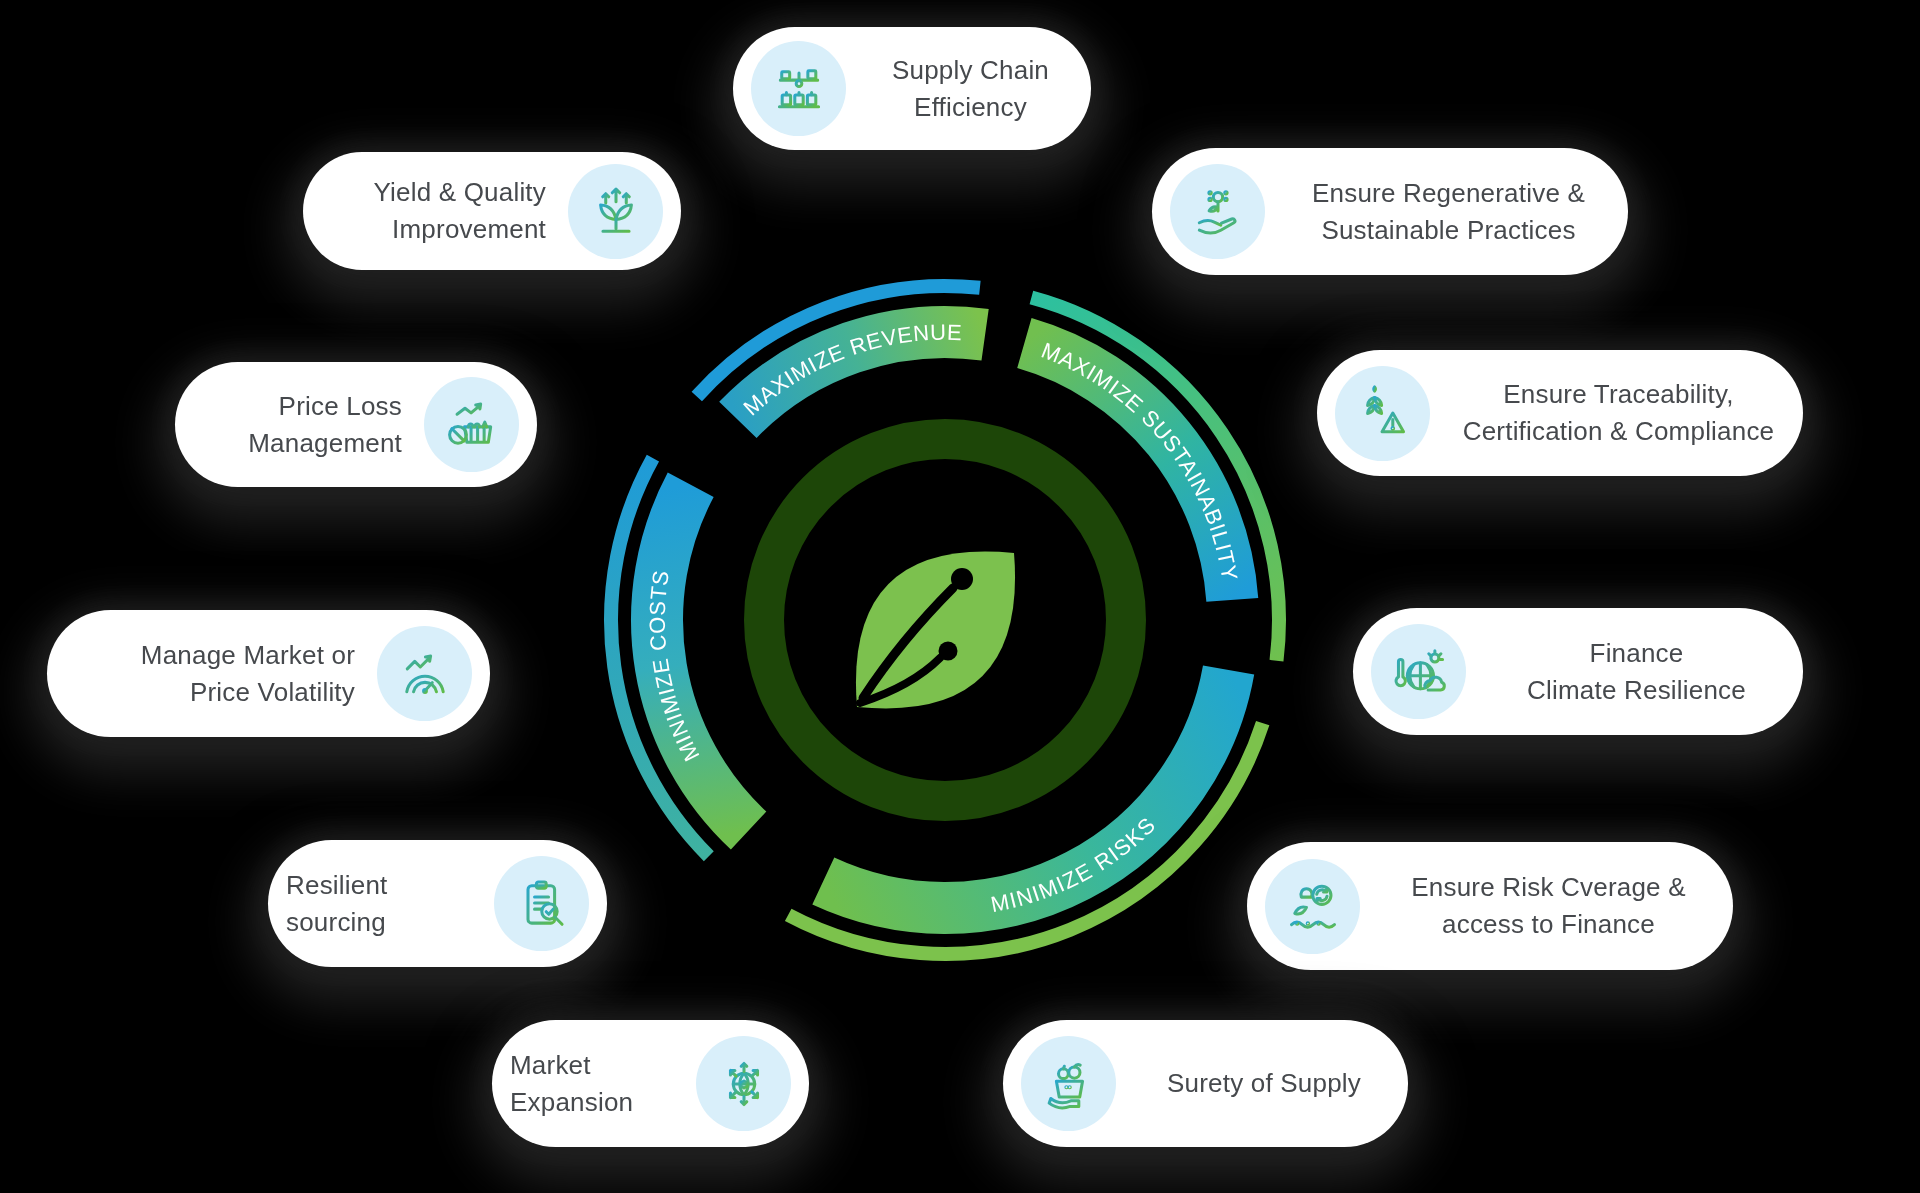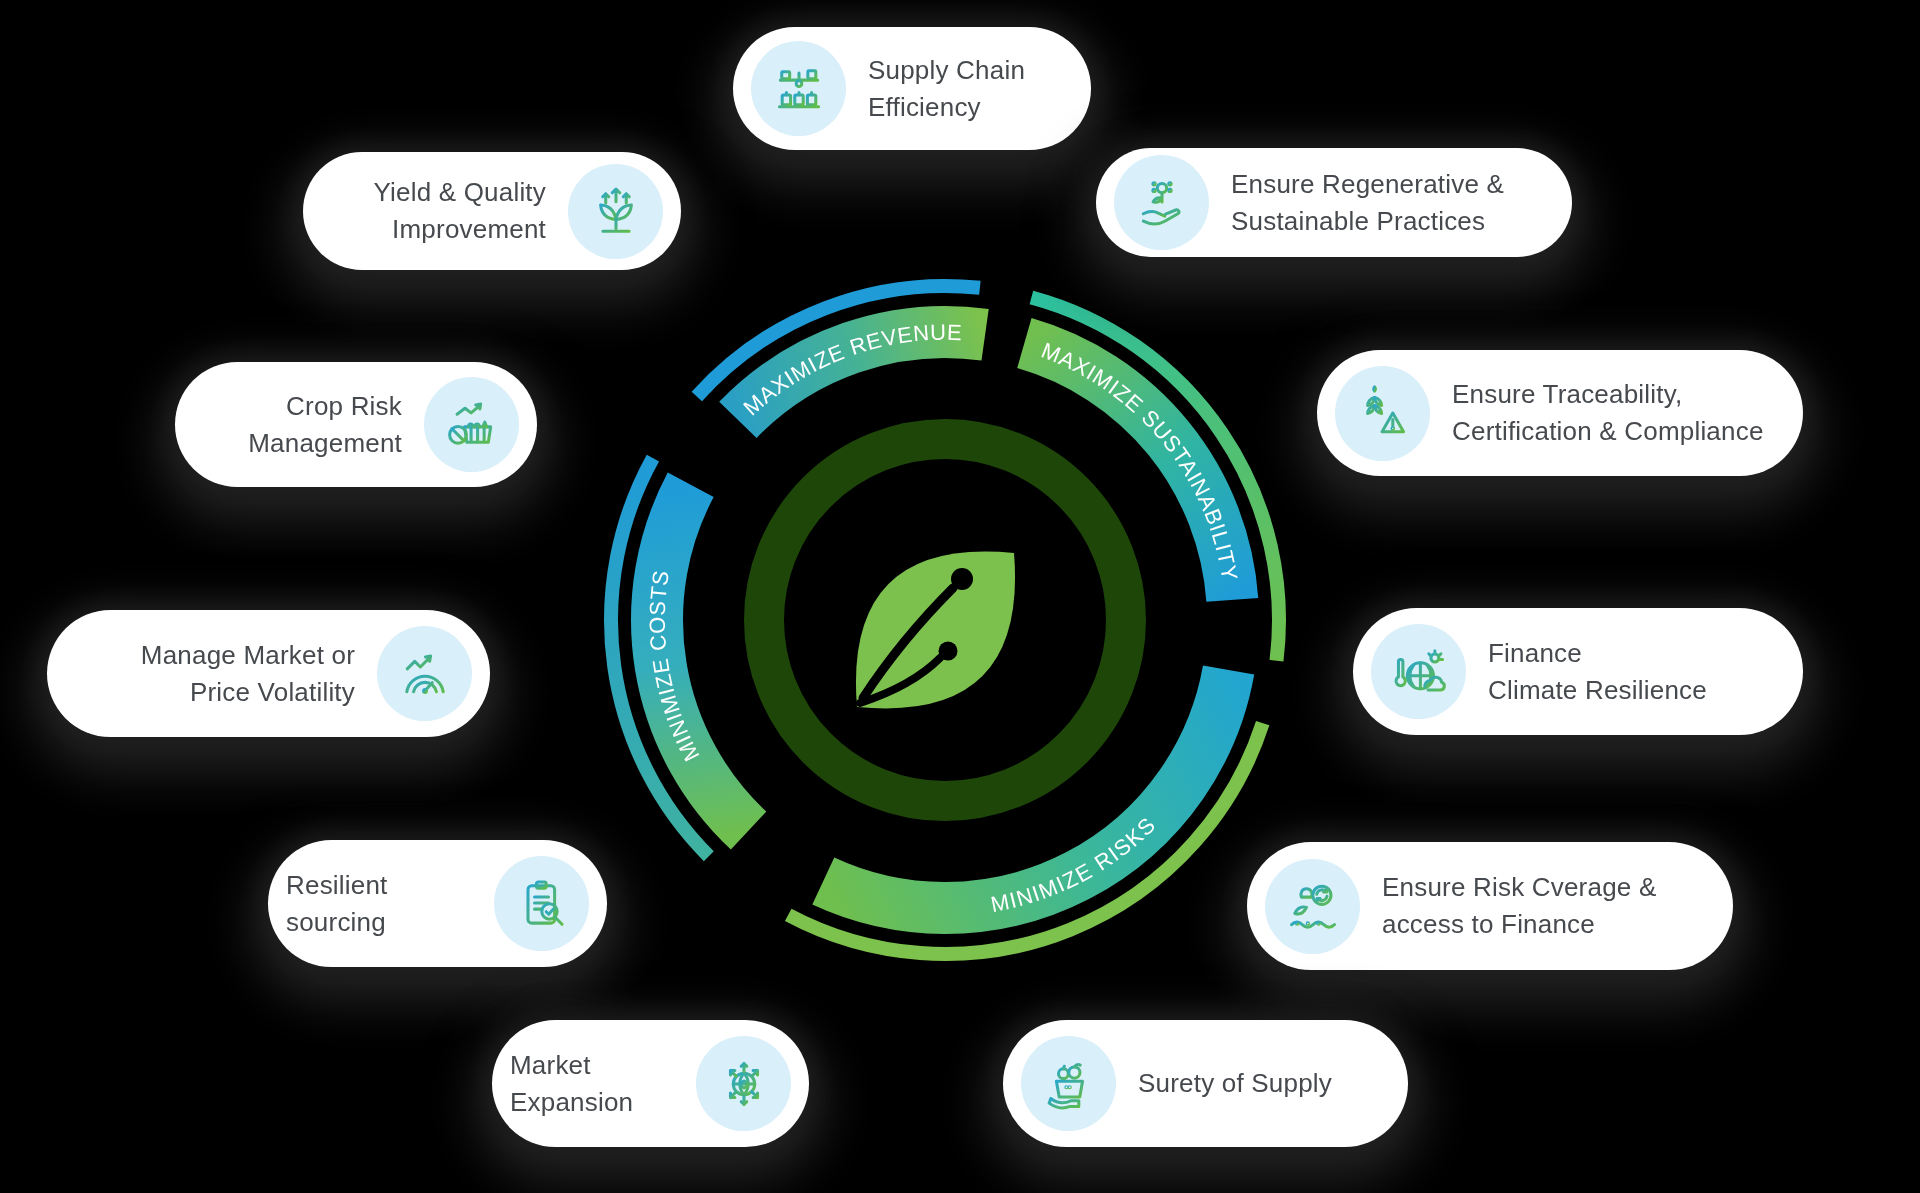--- a/index.html
+++ b/index.html
@@ -9,21 +9,21 @@
   
   .card{position:absolute;background:#ffffff;border-radius:70px;
         display:flex;align-items:center;gap:22px;padding:0 18px;
         box-sizing:border-box;
         box-shadow:0 18px 48px 20px rgba(34,34,34,.92), 0 0 26px 8px rgba(28,28,28,.75);}
   .card.icon-right{flex-direction:row-reverse;}
   .chip{width:95px;height:95px;border-radius:50%;background:#d9effa;flex:none;
         display:flex;align-items:center;justify-content:center;}
   .chip svg{width:56px;height:56px;}
   .txt{font-size:26px;line-height:37px;color:#46494d;font-weight:500;
-       letter-spacing:.2px;white-space:nowrap;flex:1;}
+       letter-spacing:.2px;white-space:nowrap;flex:1;text-align:center;}
   .txt.align-right{text-align:right;}
   .txt.align-center{text-align:left;}
   .txt span{display:block;}
   
   svg text{font-family:"Liberation Sans", sans-serif;}
   .arc-label{fill:#ffffff;font-size:22px;font-weight:500;letter-spacing:1px;}
 </style>
 </head>
 <body>
 
@@ -249,40 +249,40 @@
         <svg>
           <use href="#i-yield"></use>
         </svg>
       </span>
     <div class="txt align-right">
       <span>Yield &amp; Quality</span>
         <span>Improvement</span>
     </div>
   </div>
 
-  <div class="card" style="left:1096px;top:148px;width:476px;height:109px">
+  <div class="card" style="left:1152px;top:148px;width:476px;height:127px">
     <span class="chip">
         <svg>
           <use href="#i-handcoins"></use>
         </svg>
       </span>
     <div class="txt">
       <span>Ensure Regenerative &amp;</span>
         <span>Sustainable Practices</span>
     </div>
   </div>
 
   <div class="card icon-right" style="left:175px;top:362px;width:362px;height:125px">
     <span class="chip">
         <svg>
           <use href="#i-croploss"></use>
         </svg>
       </span>
     <div class="txt align-right">
-      <span>Crop Risk</span>
+      <span>Price Loss</span>
         <span>Management</span>
     </div>
   </div>
 
   <div class="card" style="left:1317px;top:350px;width:486px;height:126px">
     <span class="chip">
         <svg>
           <use href="#i-wheat"></use>
         </svg>
       </span>

